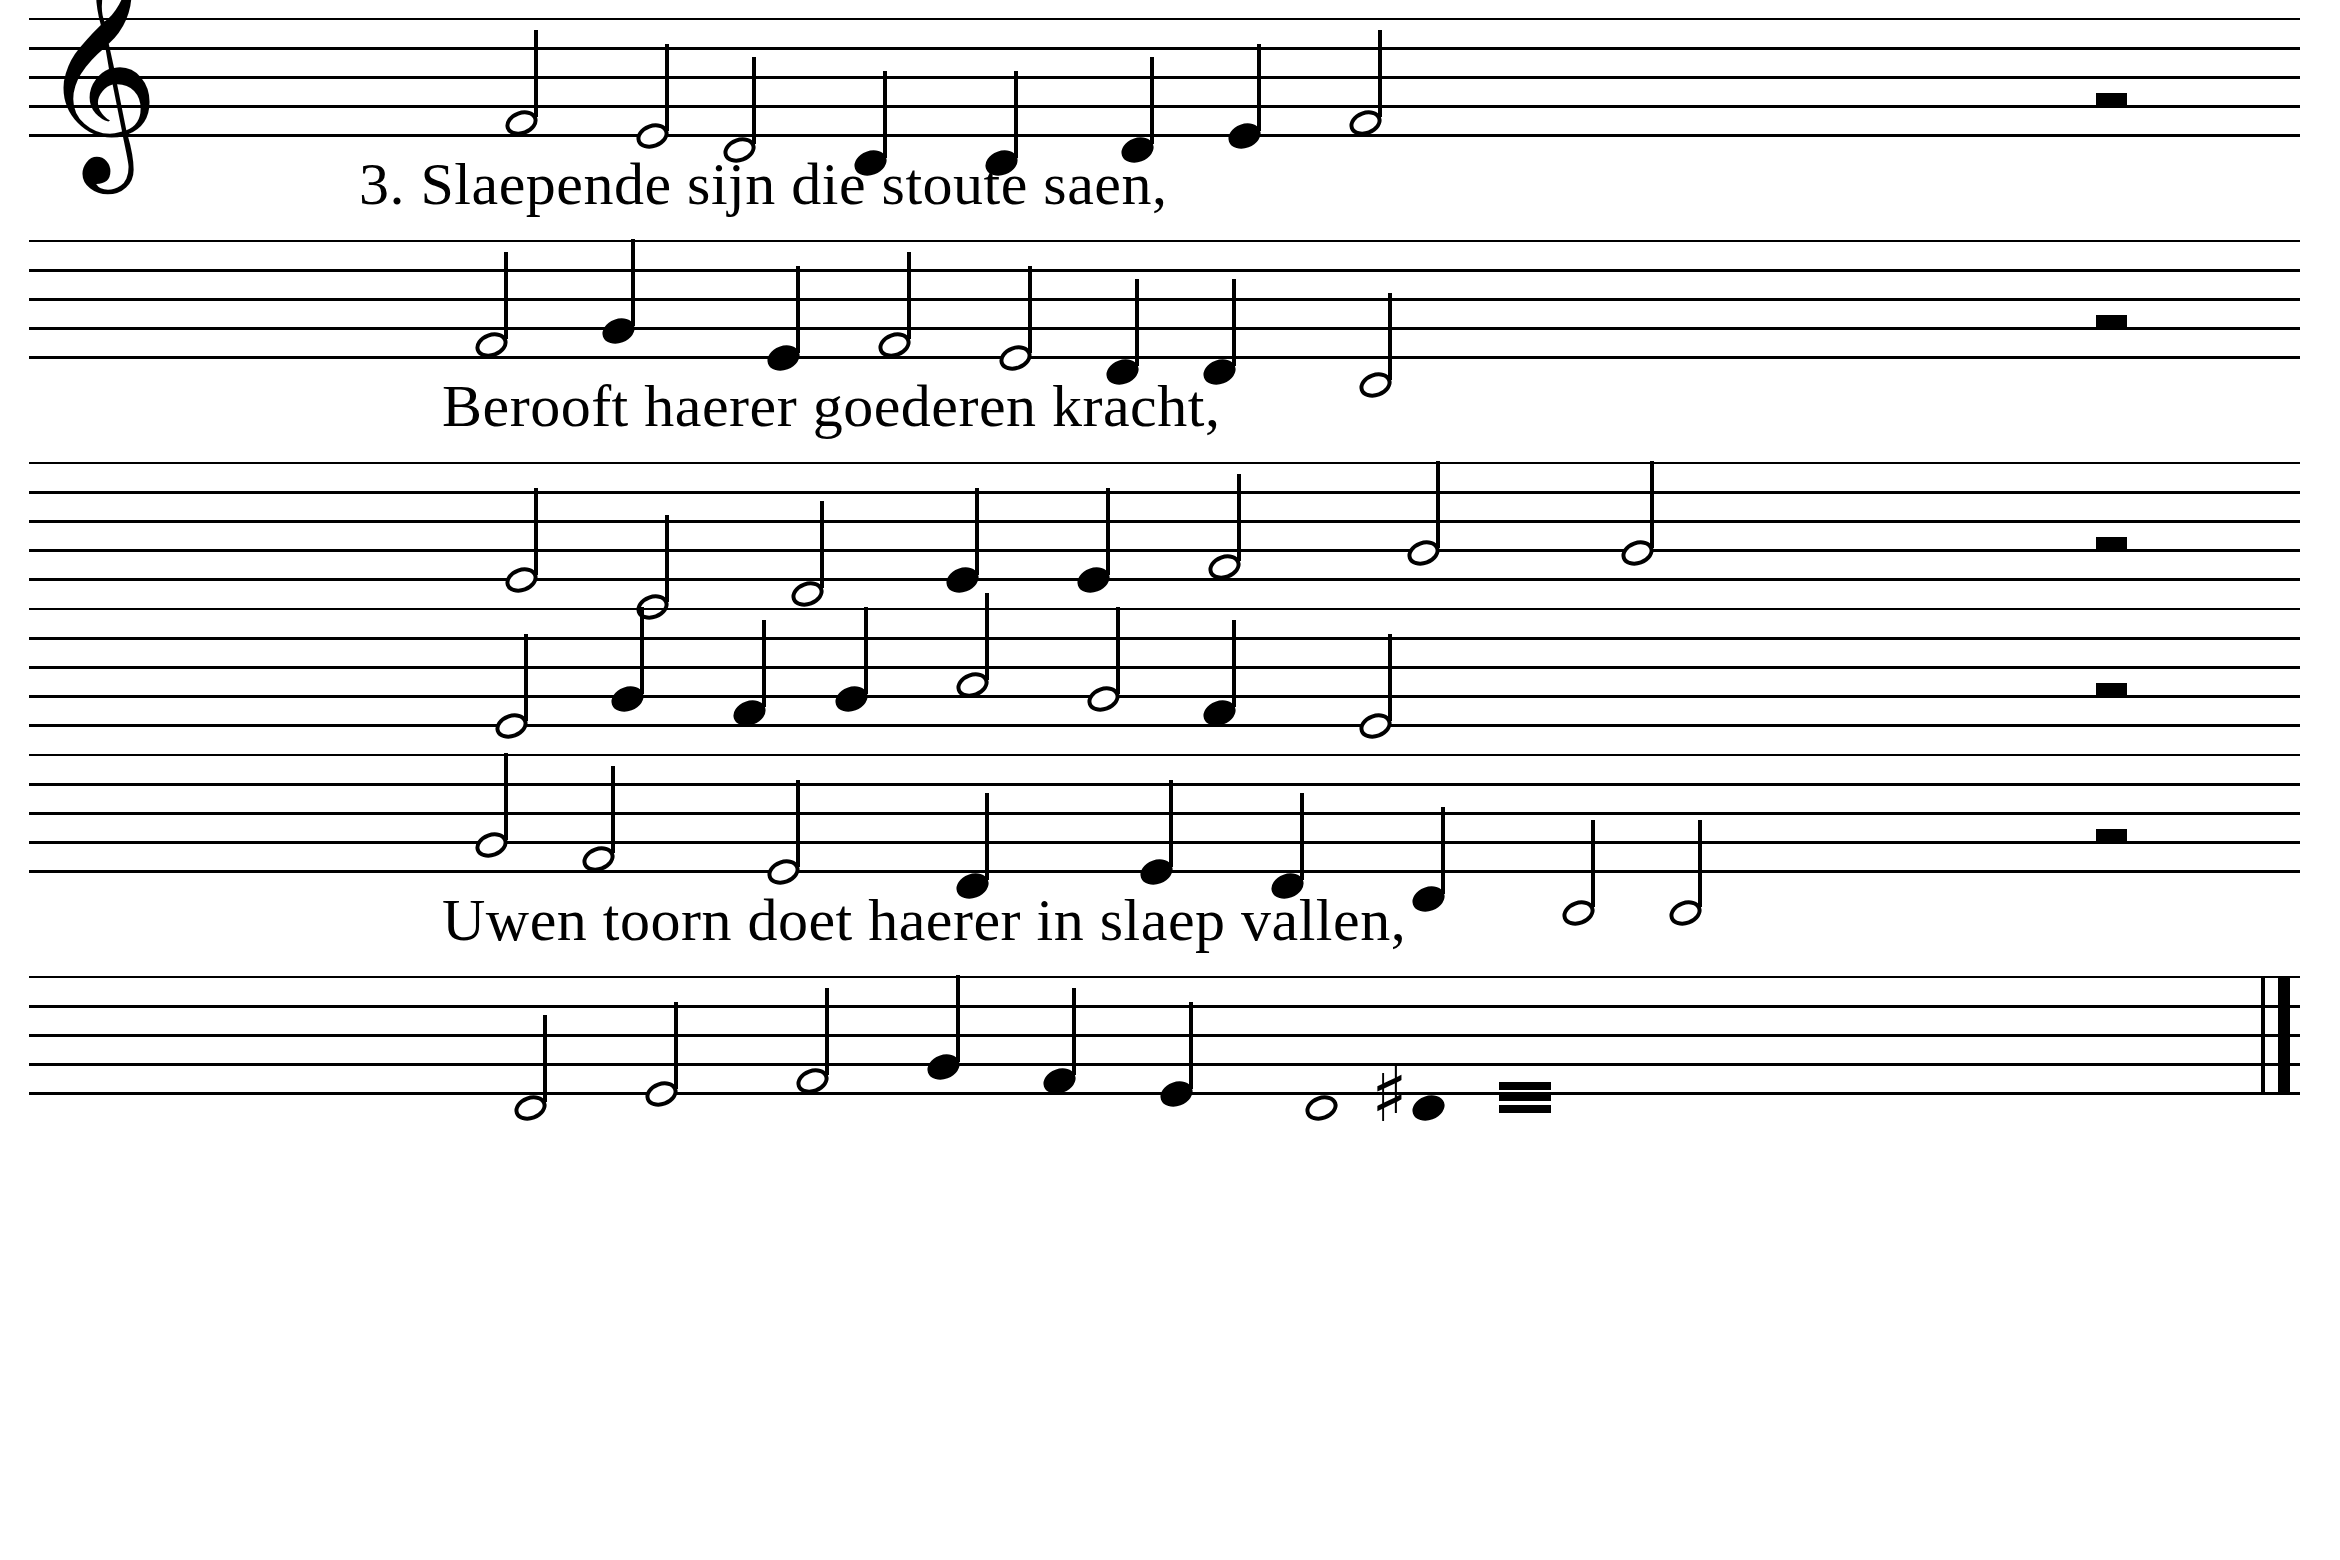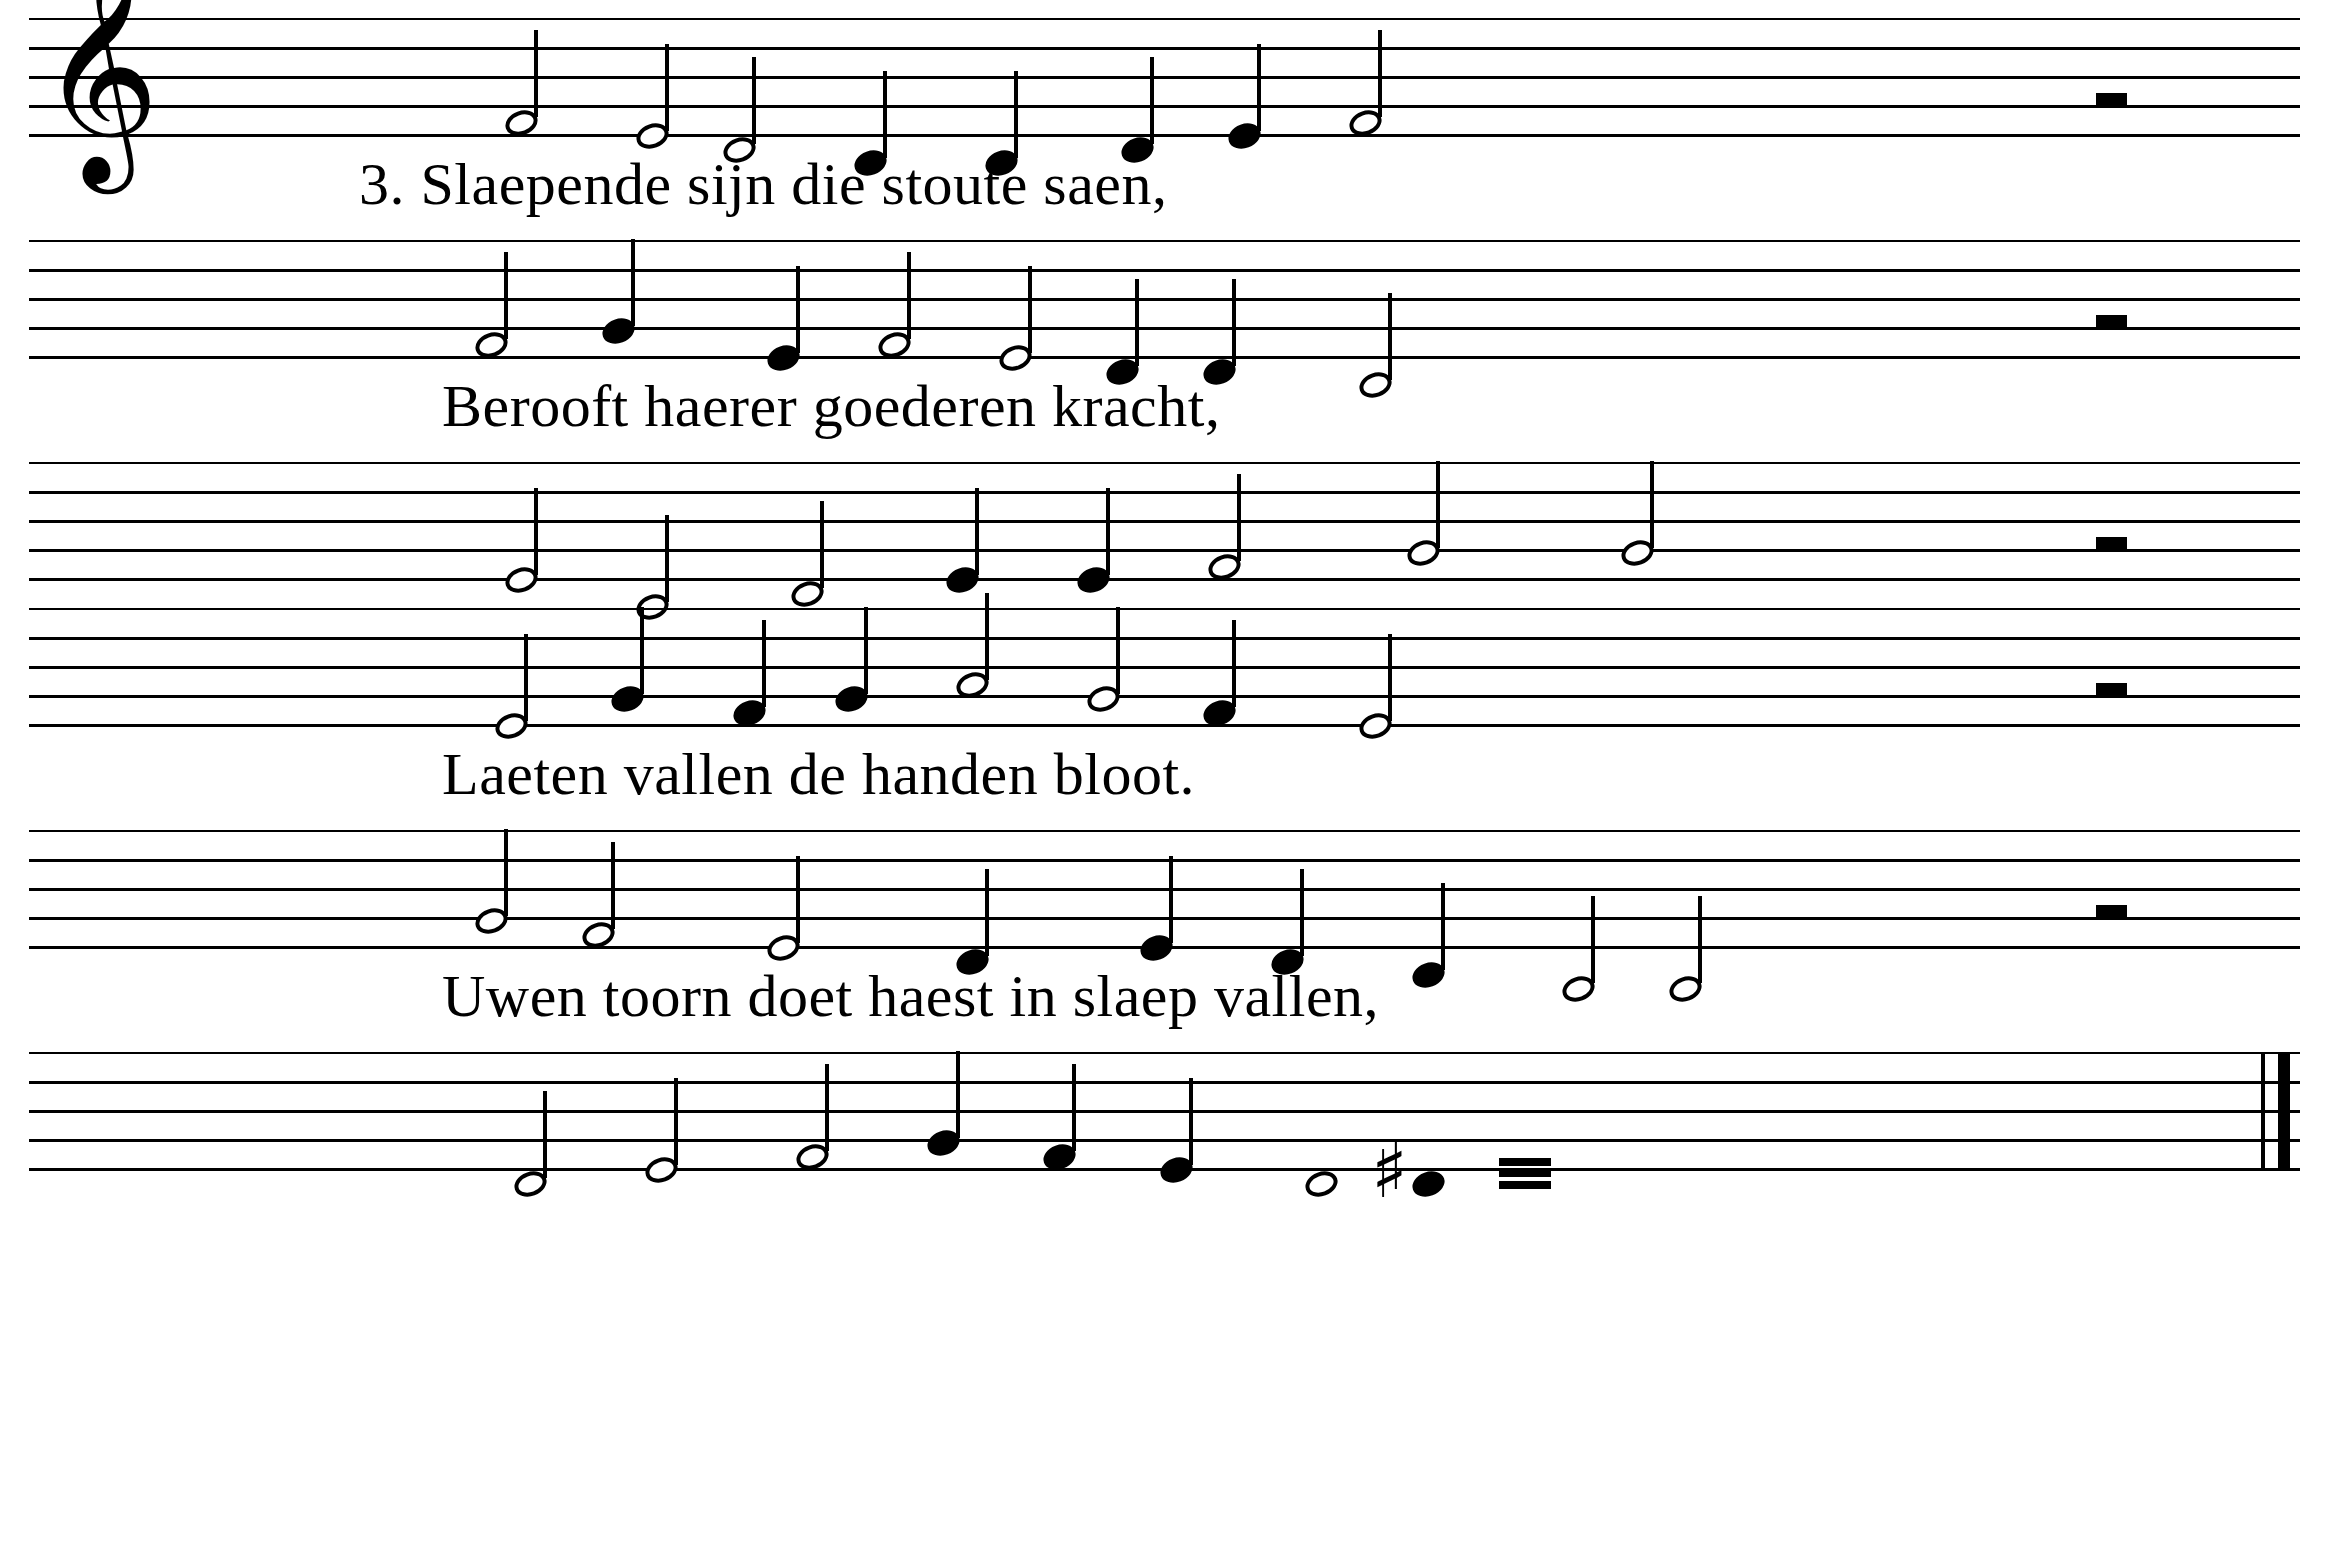--- a/index.html
+++ b/index.html
@@ -301,21 +301,20 @@
         <div class="note" style="left: 1203px; top: 0px;">
           <div class="head filled" style="left: 0px; top: 111px;"></div>
           <div class="stem" style="left: 29px; top: 30px; height: 87px;"></div>
         </div>
         <div class="note" style="left: 1359px; top: 0px;">
           <div class="head open" style="left: 0px; top: 124px;"></div>
           <div class="stem" style="left: 29px; top: 44px; height: 87px;"></div>
         </div>
         <div class="rest" style="left: 2096px; top: 93px;"></div>
       </div>
-      <div class="lyric">Laeten vallen de handen bloot.</div>
     </div>
     <div class="system">
       <div class="staff">
         <div class="lines">
           <i></i>
           <i></i>
           <i></i>
           <i></i>
           <i></i>
         </div>
@@ -350,21 +349,21 @@
         <div class="note" style="left: 1562px; top: 0px;">
           <div class="head open" style="left: 0px; top: 165px;"></div>
           <div class="stem" style="left: 29px; top: 84px; height: 87px;"></div>
         </div>
         <div class="note" style="left: 1669px; top: 0px;">
           <div class="head open" style="left: 0px; top: 165px;"></div>
           <div class="stem" style="left: 29px; top: 84px; height: 87px;"></div>
         </div>
         <div class="rest" style="left: 2096px; top: 93px;"></div>
       </div>
-      <div class="lyric">Uwen toorn doet haest in slaep vallen,</div>
+      <div class="lyric">Uwen toorn doet haerer in slaep vallen,</div>
     </div>
     <div class="system">
       <div class="staff">
         <div class="lines">
           <i></i>
           <i></i>
           <i></i>
           <i></i>
           <i></i>
         </div>

